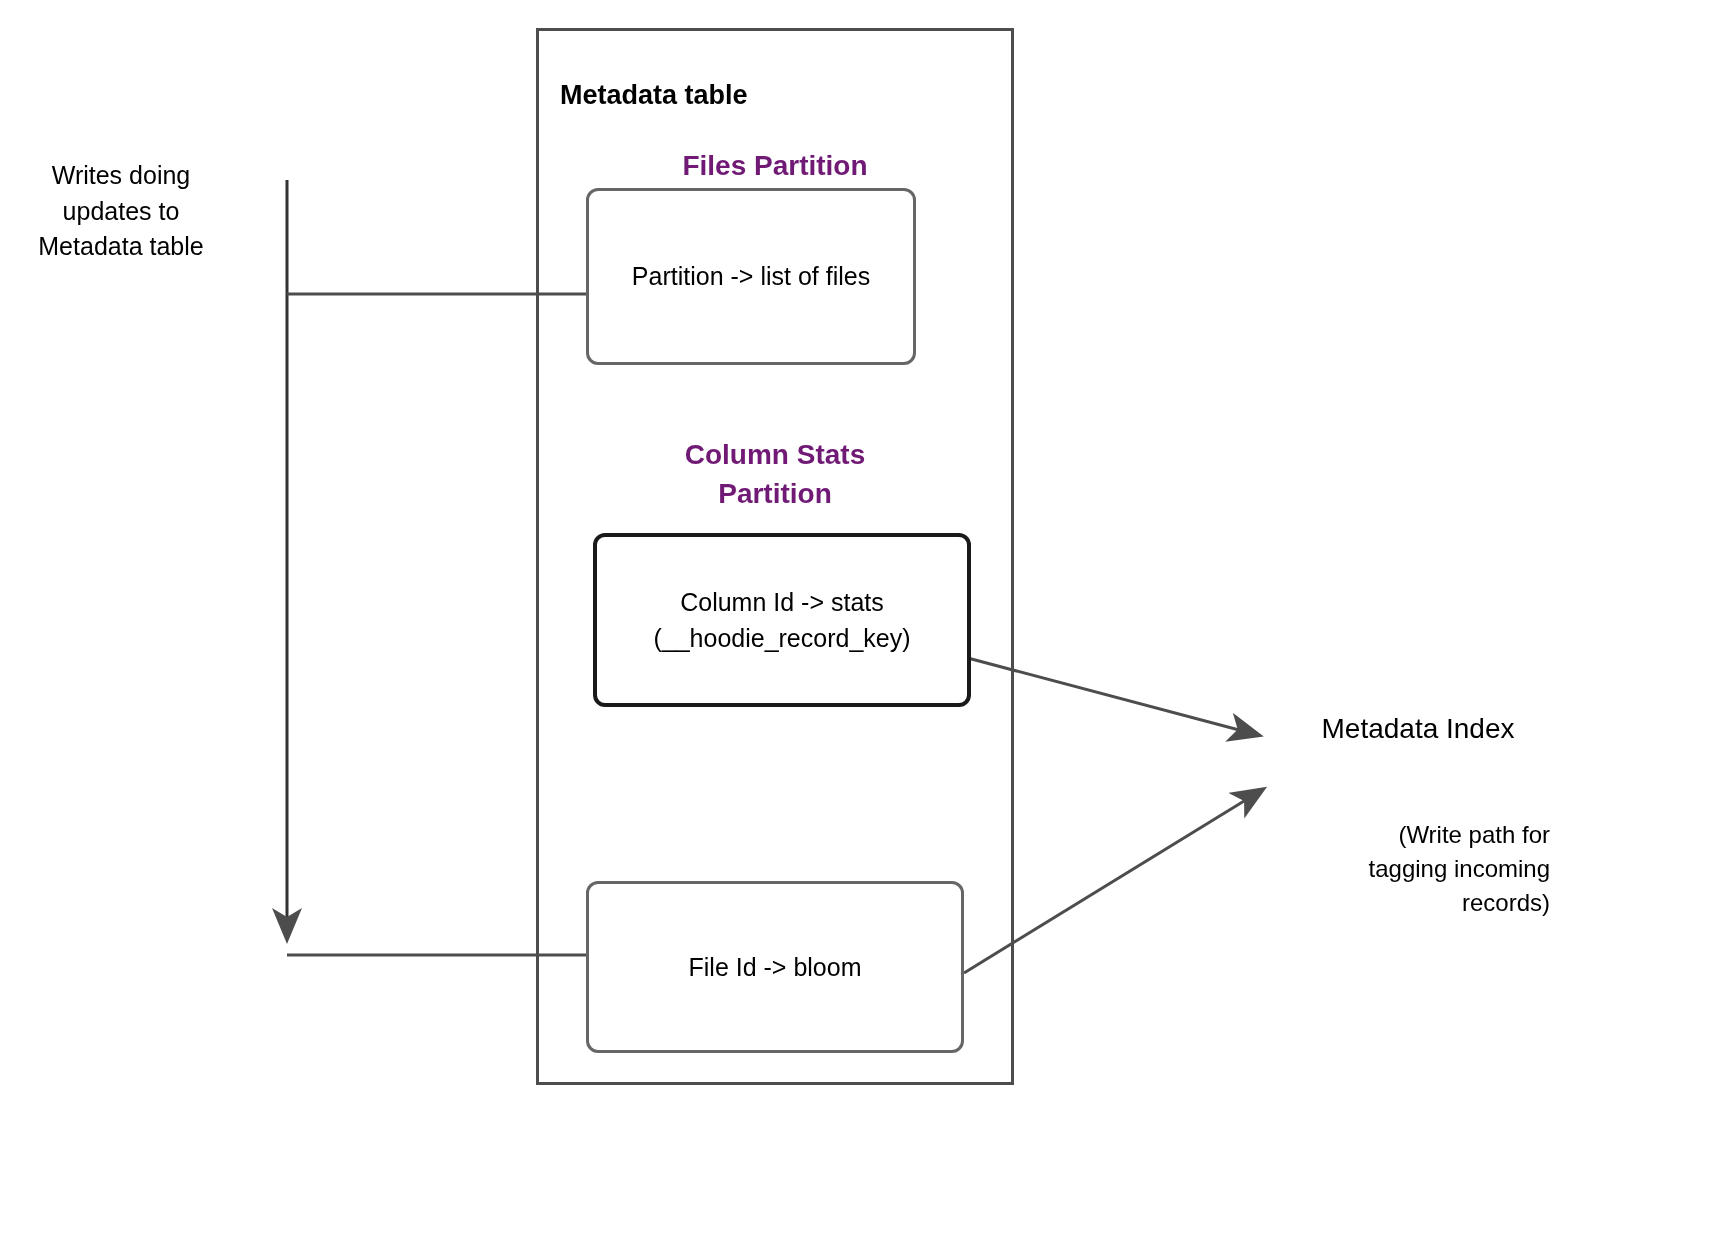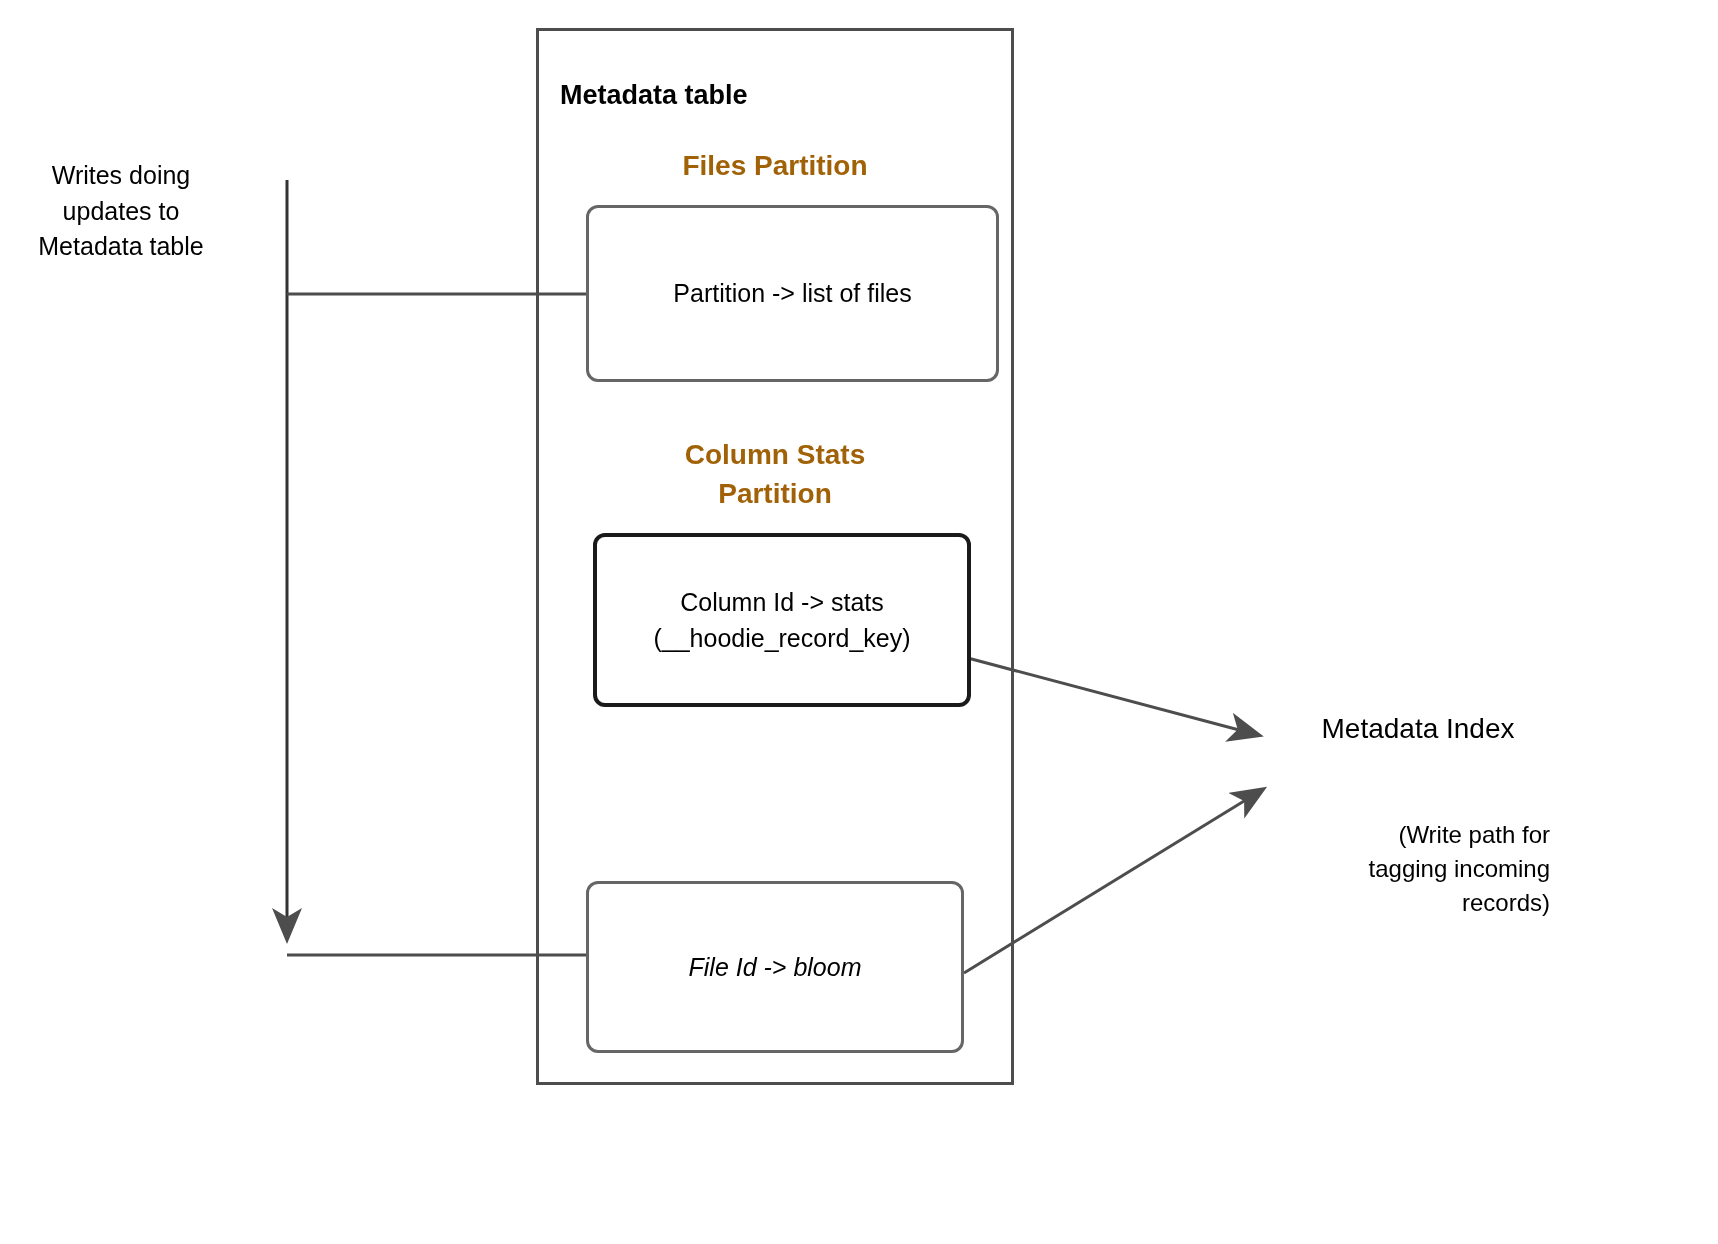--- a/index.html
+++ b/index.html
@@ -52,21 +52,21 @@
   }
   .inner-text {
     font-size: 25px;
     line-height: 1.45;
     color: #000000;
     white-space: pre-line;
   }
   .label {
     position: absolute;
     text-align: center;
-    color: #a16207;
+    color: #701a75;
   }
   .heading {
     font-weight: bold;
     font-size: 28px;
     line-height: 1.4;
     white-space: pre-line;
   }
   .table-title {
     position: absolute;
     left: 560px;
@@ -114,37 +114,36 @@
     top: 435px;
     width: 350px;
   }
   .bloom-heading {
     left: 600px;
     top: 786px;
     width: 350px;
   }
   #files-box {
     left: 586px;
-    top: 205px;
-    width: 413px;
+    top: 188px;
+    width: 330px;
     height: 177px;
   }
   #colstats-box {
     left: 586px;
     top: 533px;
     width: 378px;
     height: 174px;
     margin-left: 7px;
   }
   #bloom-box {
     left: 586px;
     top: 881px;
     width: 378px;
     height: 172px;
-    font-style: italic;
   }
 </style>
 </head>
 <body>
 
 <div id="canvas">
 
   <svg class="layer" viewBox="0 0 1718 1244">
     <defs>
       <marker id="arrowEnd" markerWidth="14" markerHeight="14" refX="10" refY="5" orient="auto" markerUnits="strokeWidth">

